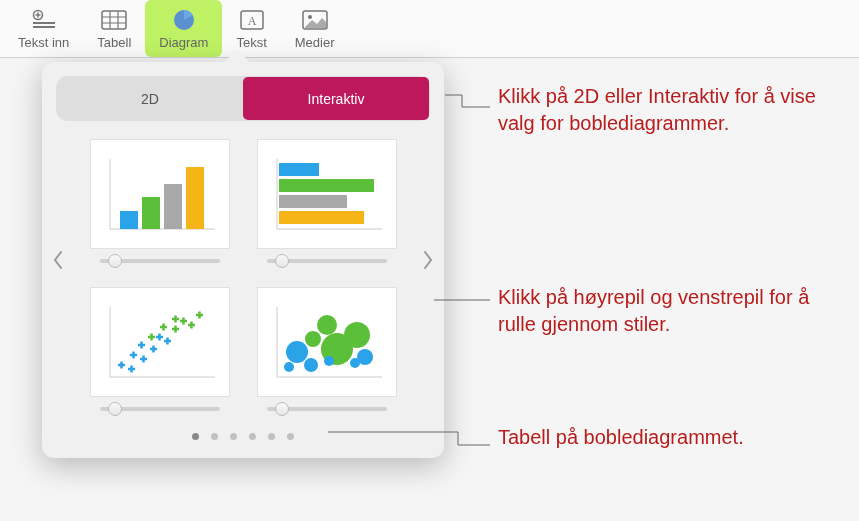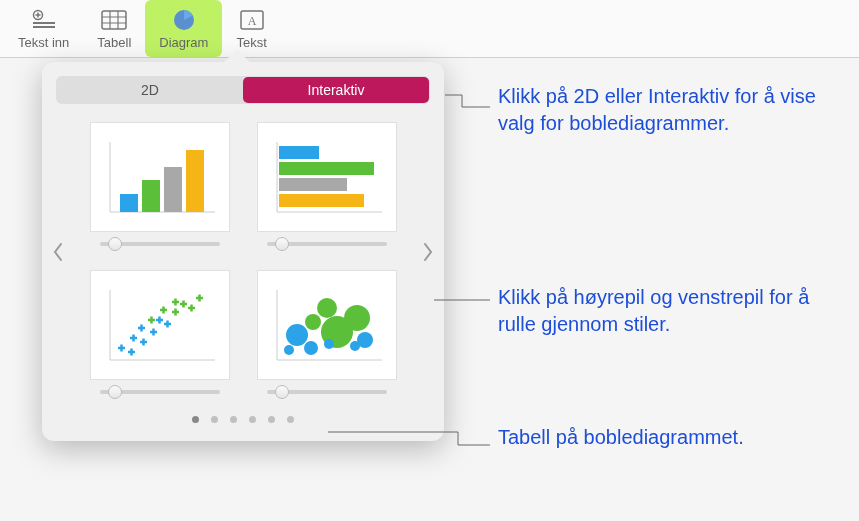--- a/index.html
+++ b/index.html
@@ -56,23 +56,23 @@
       left: 186px;
       width: 18px;
       height: 18px;
       background: #f0f0f0;
       transform: rotate(45deg);
       border-top-left-radius: 3px;
     }
     .seg-control {
       display: flex;
       background: #dedede;
-      border-radius: 6px;
+      border-radius: 12px;
       padding: 1px;
-      height: 28px;
+      height: 45px;
       margin-bottom: 18px;
     }
     .seg-btn {
       flex: 1;
       display: flex;
       align-items: center;
       justify-content: center;
       font-size: 14px;
       color: #555;
       border-radius: 5px;
@@ -143,21 +143,21 @@
       gap: 12px;
       margin-top: 22px;
     }
     .dot {
       width: 7px;
       height: 7px;
       background: #c0c0c0;
       border-radius: 50%;
     }
     .dot.active { background: #888; }
-    .annotation { position: absolute; font-size: 20px; color: #1d4ed8; line-height: 1.35; }
+    .annotation { position: absolute; font-size: 20px; color: #b91c1c; line-height: 1.35; }
     .callout-line { position: absolute; stroke: #666; stroke-width: 1; fill: none; }
     svg.callouts { position: absolute; top: 0; left: 0; width: 859px; height: 521px; pointer-events: none; }
   </style>
 </head>
 <body>
 
 <div class="toolbar">
   <div class="toolbar-btn">
     <div class="icon-wrap">
       <svg width="24" height="22" viewBox="0 0 24 22">
@@ -187,20 +187,30 @@
     <span>Diagram</span>
   </div>
   <div class="toolbar-btn">
     <div class="icon-wrap">
       <svg width="24" height="20" viewBox="0 0 24 20">
           <rect x="1" y="1" width="22" height="18" rx="2" fill="none" stroke="#777" stroke-width="1.5"></rect>
           <text x="12" y="15" font-size="12" fill="#777" text-anchor="middle" font-family="serif">A</text>
         </svg>
     </div>
     <span>Tekst</span>
+  </div>
+  <div class="toolbar-btn">
+    <div class="icon-wrap">
+      <svg width="26" height="20" viewBox="0 0 26 20">
+          <rect x="1" y="1" width="24" height="18" rx="2" fill="none" stroke="#777" stroke-width="1.5"></rect>
+          <circle cx="8" cy="7" r="2" fill="#777"></circle>
+          <path d="M3 17 L10 10 L15 14 L20 8 L24 12 V18 H3 Z" fill="#777" opacity="0.6"></path>
+        </svg>
+    </div>
+    <span>Medier</span>
   </div>
 </div>
 
 <div class="popover">
   <div class="seg-control">
     <div class="seg-btn">2D</div>
     <div class="seg-btn selected">Interaktiv</div>
   </div>
 
   <div class="nav-left">

